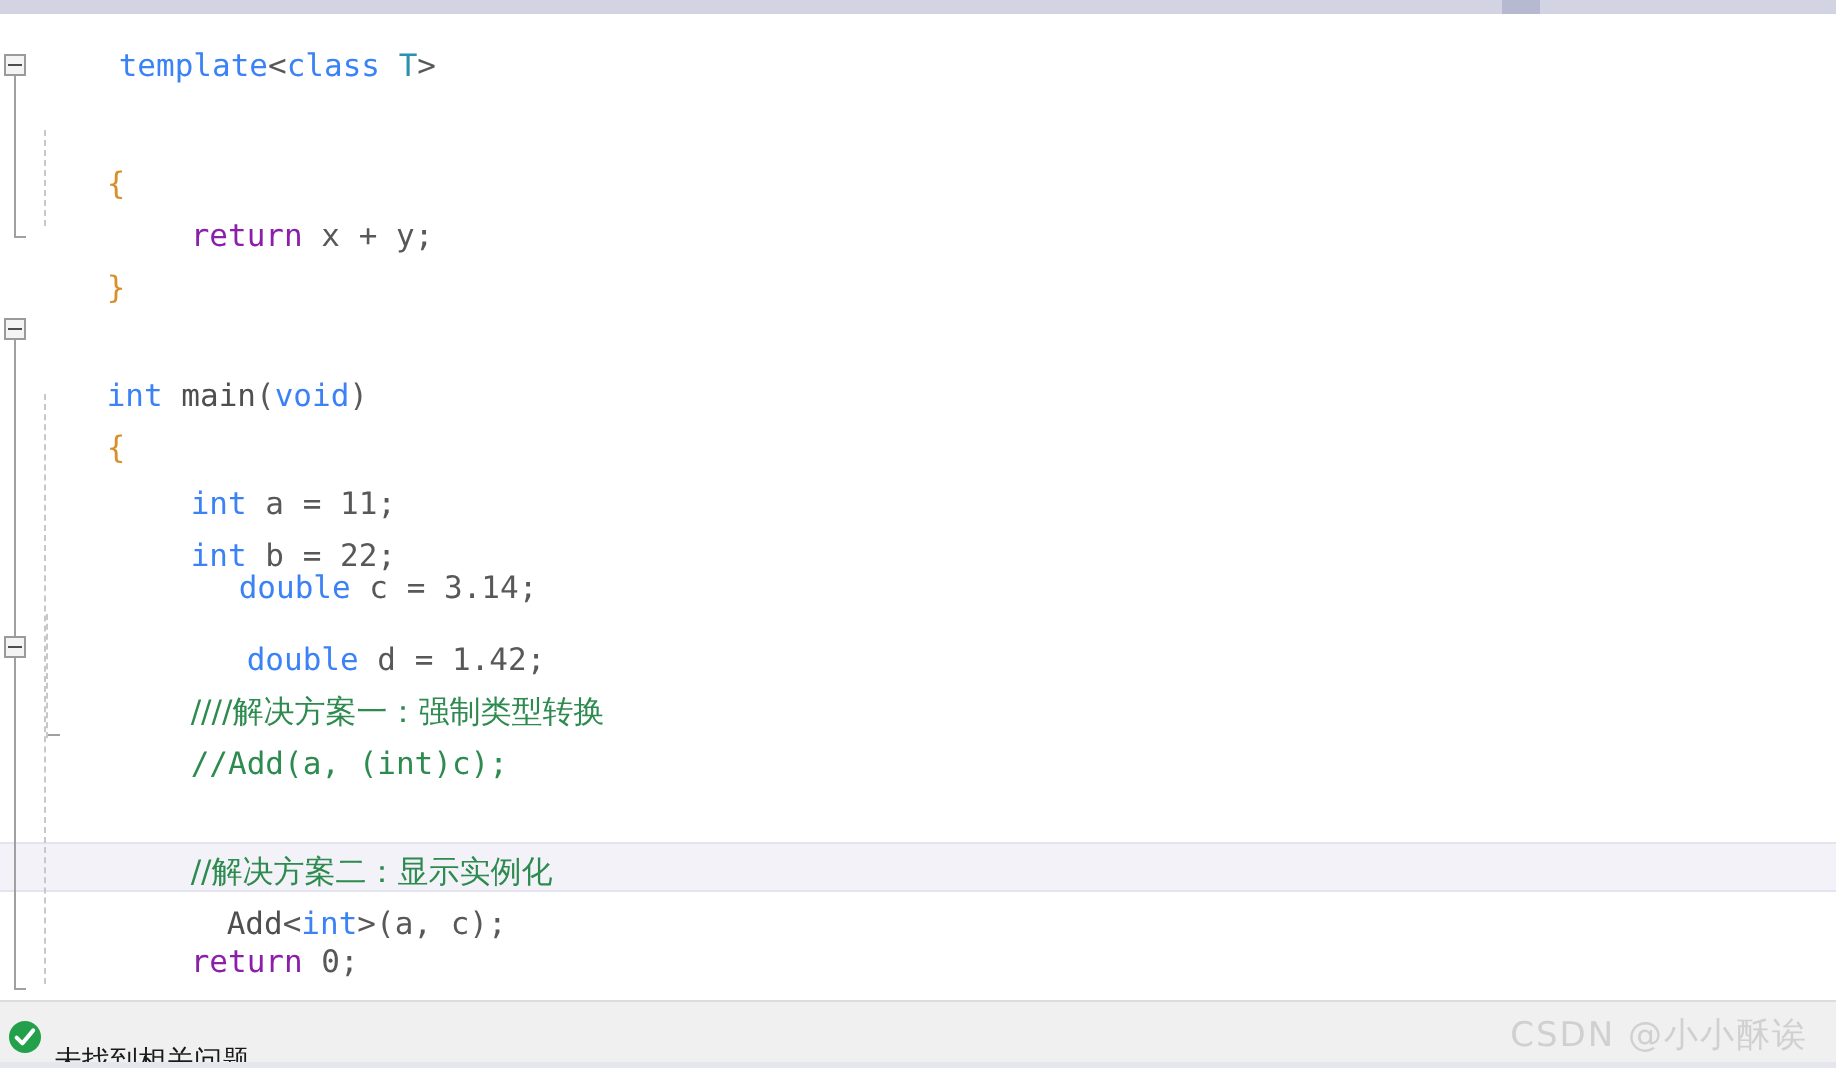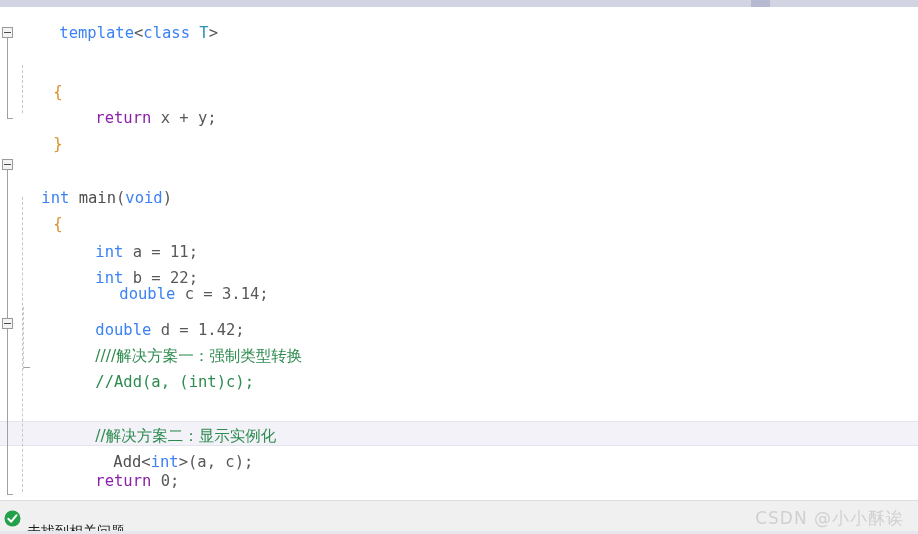--- a/index.html
+++ b/index.html
@@ -159,41 +159,41 @@
   </div>
 
   <div class="line" style="top:72px;padding-left:58px;">
     <span class="ctl">return</span><span class="plain"> x + y;</span>
   </div>
 
   <div class="line" style="top:98px;padding-left:16px;">
     <span class="brace">}</span>
   </div>
 
-  <div class="line" style="top:152px;padding-left:4px;">
+  <div class="line" style="top:152px;padding-left:16px;">
     <span class="kw">int</span><span class="plain"> </span><span class="fn">main</span><span class="punc">(</span><span class="kw">void</span><span class="punc">)</span>
   </div>
 
   <div class="line" style="top:178px;padding-left:16px;">
     <span class="brace">{</span>
   </div>
 
   <div class="line" style="top:206px;padding-left:58px;">
     <span class="kw">int</span><span class="plain"> a = </span><span class="plain">11</span><span class="punc">;</span>
   </div>
 
   <div class="line" style="top:232px;padding-left:58px;">
     <span class="kw">int</span><span class="plain"> b = </span><span class="plain">22</span><span class="punc">;</span>
   </div>
 
   <div class="line" style="top:248px;padding-left:82px;">
     <span class="kw">double</span><span class="plain"> c = </span><span class="plain">3.14</span><span class="punc">;</span>
   </div>
 
-  <div class="line" style="top:284px;padding-left:58px;">
+  <div class="line" style="top:284px;padding-left:86px;">
     <span class="kw">double</span><span class="plain"> d = </span><span class="plain">1.42</span><span class="punc">;</span>
   </div>
 
   <div class="line" style="top:310px;padding-left:58px;">
     <span class="cmt-cn">////解决方案一：强制类型转换</span>
   </div>
 
   <div class="line" style="top:336px;padding-left:58px;">
     <span class="cmt">//Add(a, (int)c);</span>
   </div>

